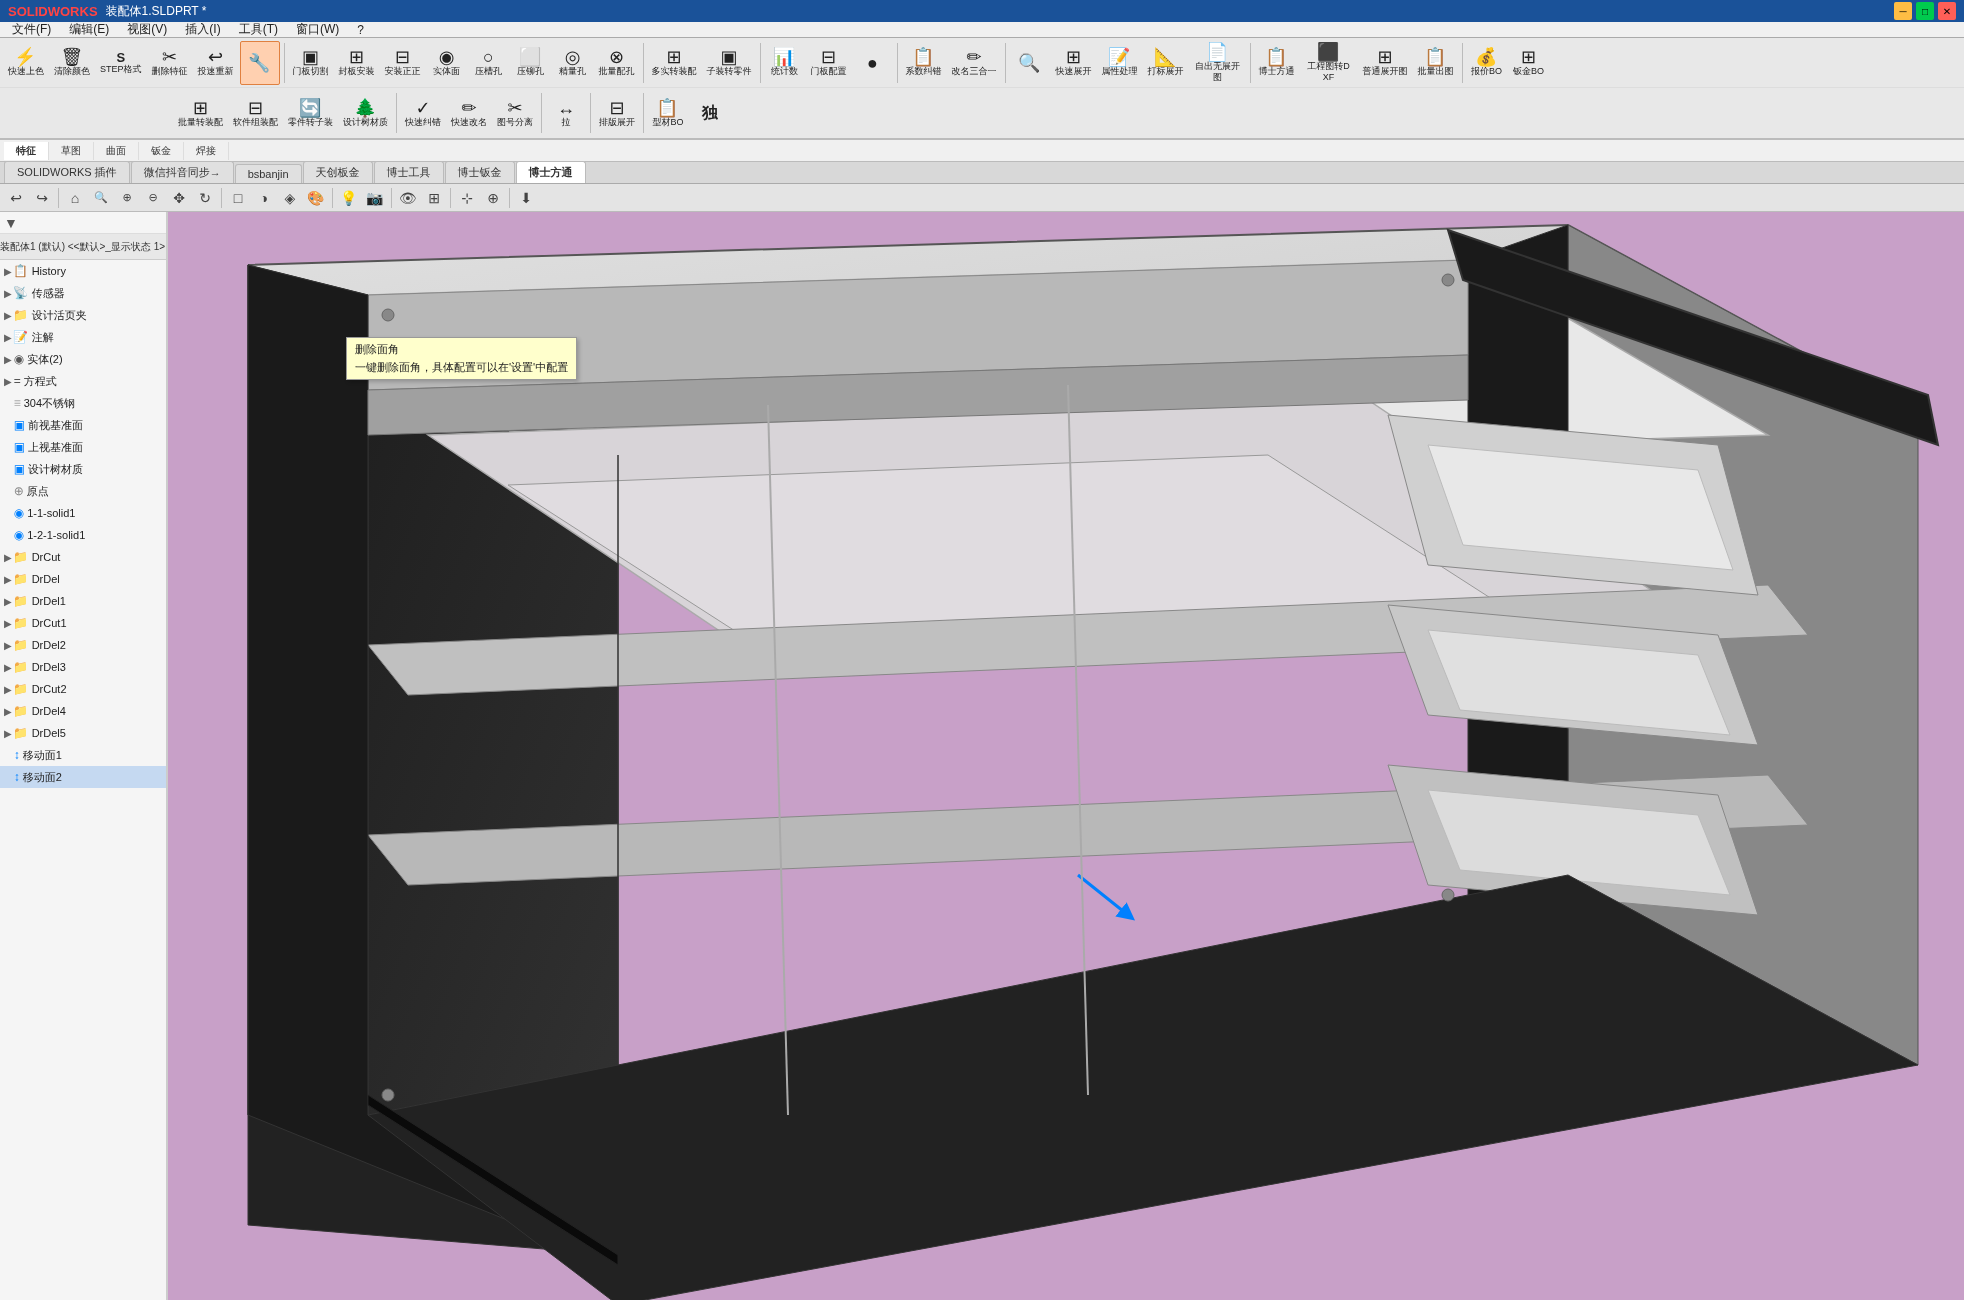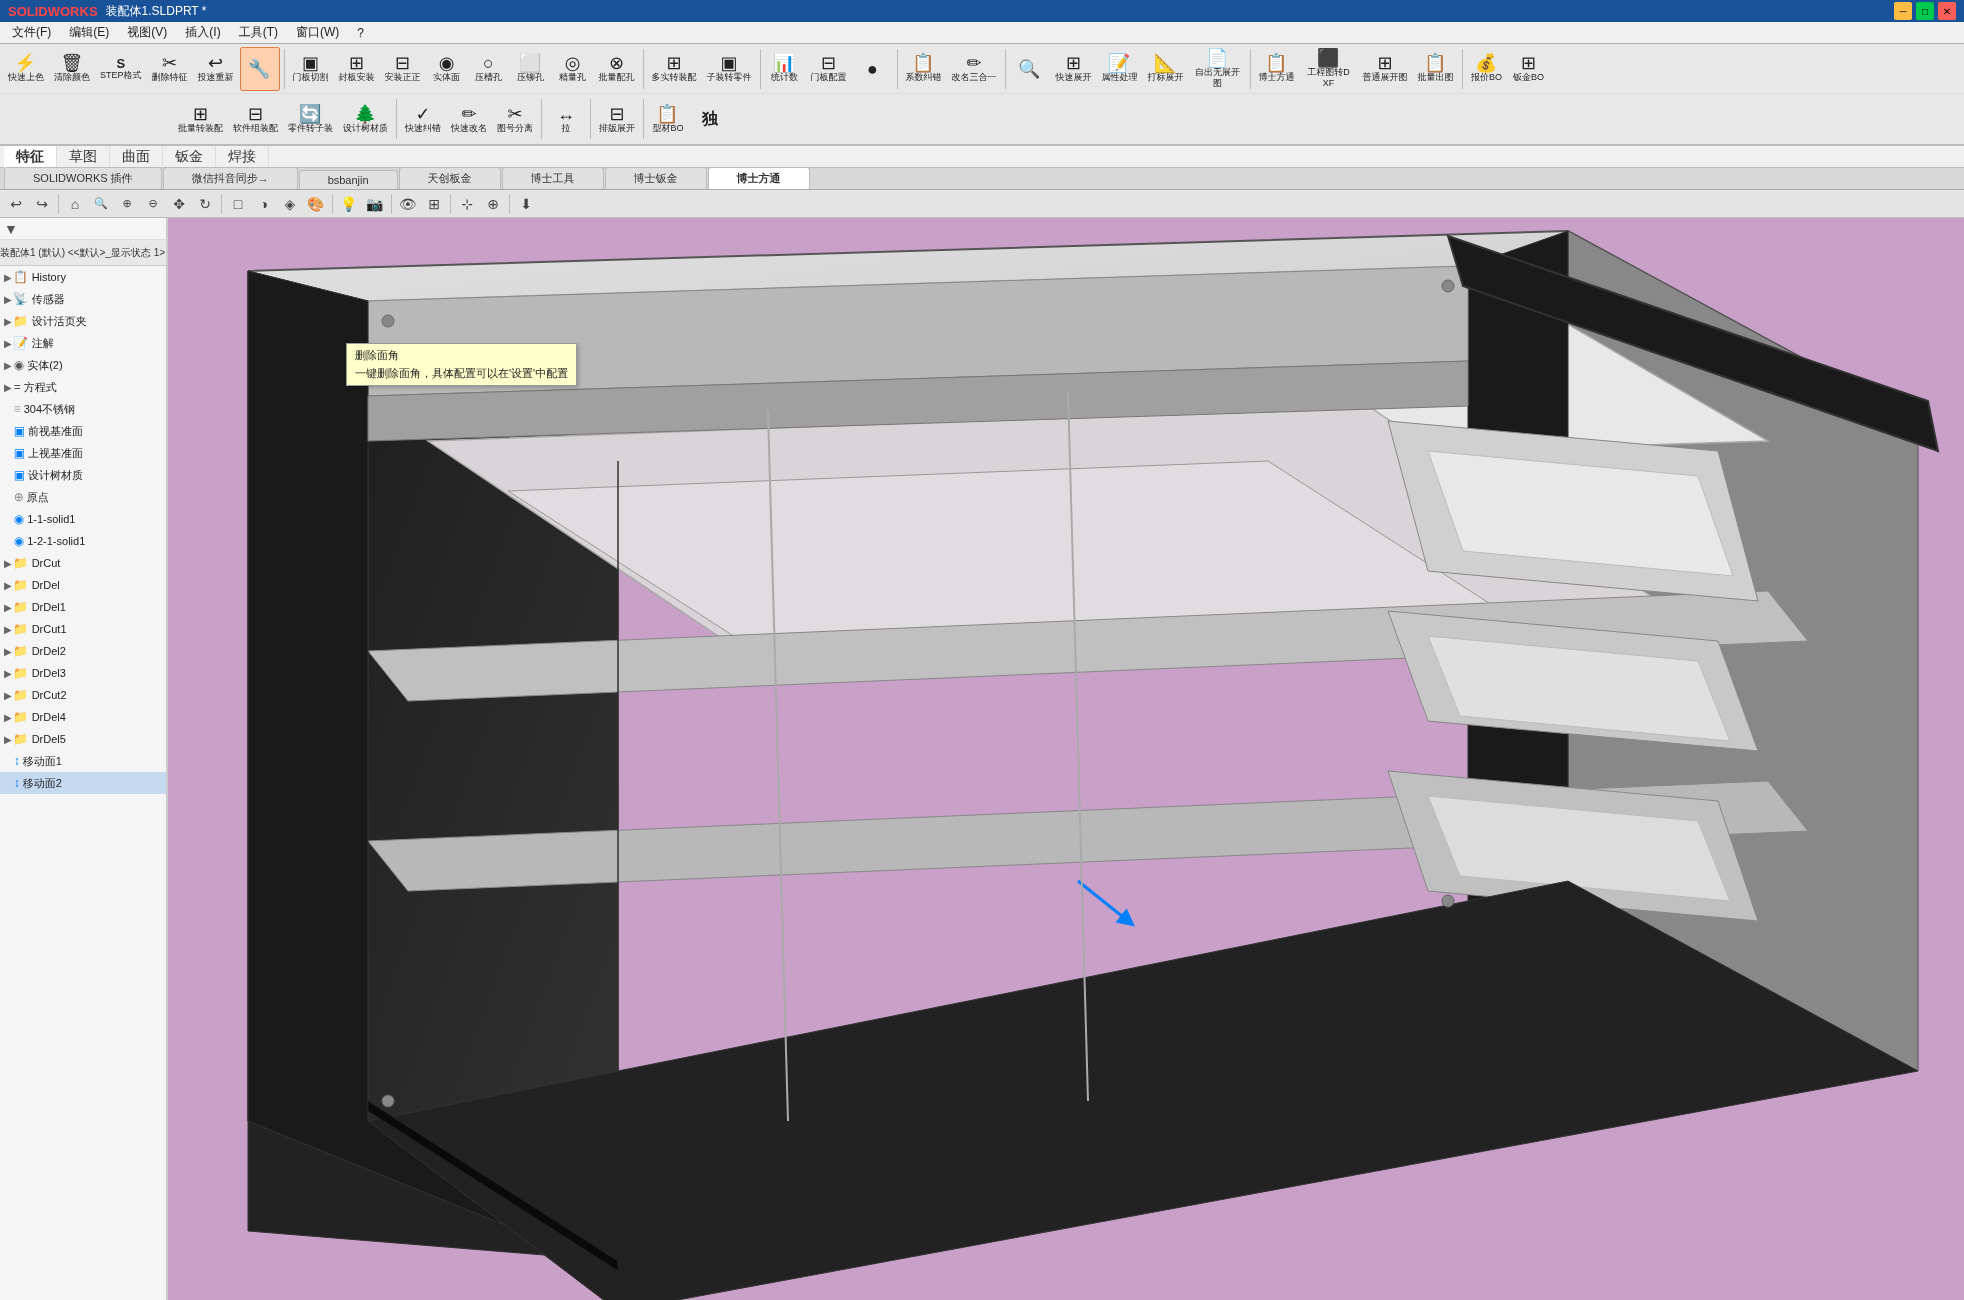--- a/index.html
+++ b/index.html
@@ -1,20 +1,20 @@
 <!DOCTYPE html>
 <html><head>
   <meta charset="utf-8">
   <style>
     * { margin: 0; padding: 0; box-sizing: border-box; }
     body { width: 1964px; height: 1300px; overflow: hidden; font-family: 'SimSun', 'Microsoft YaHei', sans-serif; font-size: 12px; background: #c8c8c8; }
 
     
     #menu-bar {
-      width: 100%; height: 22px; background: #f0f0f0; display: flex; align-items: center;
+      width: 100%; height: 16px; background: #f0f0f0; display: flex; align-items: center;
       border-bottom: 1px solid #aaa; padding: 0 4px; gap: 2px;
     }
     .menu-item { padding: 2px 8px; cursor: pointer; font-size: 12px; color: #222; }
     .toolbar-row { display: flex; align-items: center; height: 50px; padding: 2px 4px; gap: 2px; overflow: hidden; border-bottom: 1px solid #ddd; }
     .toolbar-row:last-child { border-bottom: none; }
     .tb-btn {
       display: flex; flex-direction: column; align-items: center; justify-content: center;
       min-width: 40px; height: 44px; padding: 2px 3px; cursor: pointer;
       font-size: 10px; color: #222; text-align: center; border-radius: 2px;
       border: 1px solid transparent;
@@ -22,21 +22,21 @@
     .tb-btn .tb-icon { font-size: 18px; line-height: 1; }
     .tb-btn .tb-label { font-size: 9px; line-height: 1.2; max-width: 48px; word-break: break-all; }
     .tb-separator { width: 1px; height: 40px; background: #bbb; margin: 0 2px; }
 
     
     #tab-row {
       width: 100%; height: 22px; background: #d8d8d8; display: flex; align-items: flex-end;
       border-bottom: 1px solid #aaa; padding: 0 170px; gap: 0;
     }
     .tab-item {
-      padding: 3px 28px; cursor: pointer; font-size: 11px; color: #333;
+      padding: 3px 12px; cursor: pointer; font-size: 11px; color: #333;
       background: #e0e0e0; border: 1px solid #bbb; border-bottom: none;
       margin-right: 1px; border-radius: 3px 3px 0 0;
     }
     .tab-item.active { background: #fff; font-weight: bold; }
 
     
     #view-toolbar {
       width: 100%; height: 28px; background: #e4e4e4; border-bottom: 1px solid #bbb;
       display: flex; align-items: center; padding: 0 4px; gap: 2px;
     }
@@ -44,21 +44,21 @@
       width: 24px; height: 24px; display: flex; align-items: center; justify-content: center;
       cursor: pointer; border: 1px solid transparent; border-radius: 2px; font-size: 14px; color: #444;
     }
     .vt-sep { width: 1px; height: 20px; background: #bbb; margin: 0 2px; }
 
     
     #secondary-tabs {
       width: 100%; height: 22px; background: #f0f0f0; display: flex; align-items: center;
       border-bottom: 1px solid #bbb; padding: 0 4px;
     }
-    .sec-tab { padding: 2px 12px; cursor: pointer; font-size: 14px; color: #333; border-right: 1px solid #ddd; }
+    .sec-tab { padding: 2px 12px; cursor: pointer; font-size: 10px; color: #333; border-right: 1px solid #ddd; }
     .sec-tab.active { background: #fff; font-weight: bold; }
 
     
     #main-area { display: flex; width: 100%; height: calc(1300px - 22px - 100px - 22px - 28px - 22px); }
 
     
     #sidebar {
       width: 168px; min-width: 168px; background: #f5f5f5; border-right: 2px solid #ccc;
       overflow-y: auto; overflow-x: hidden; position: relative;
     }

